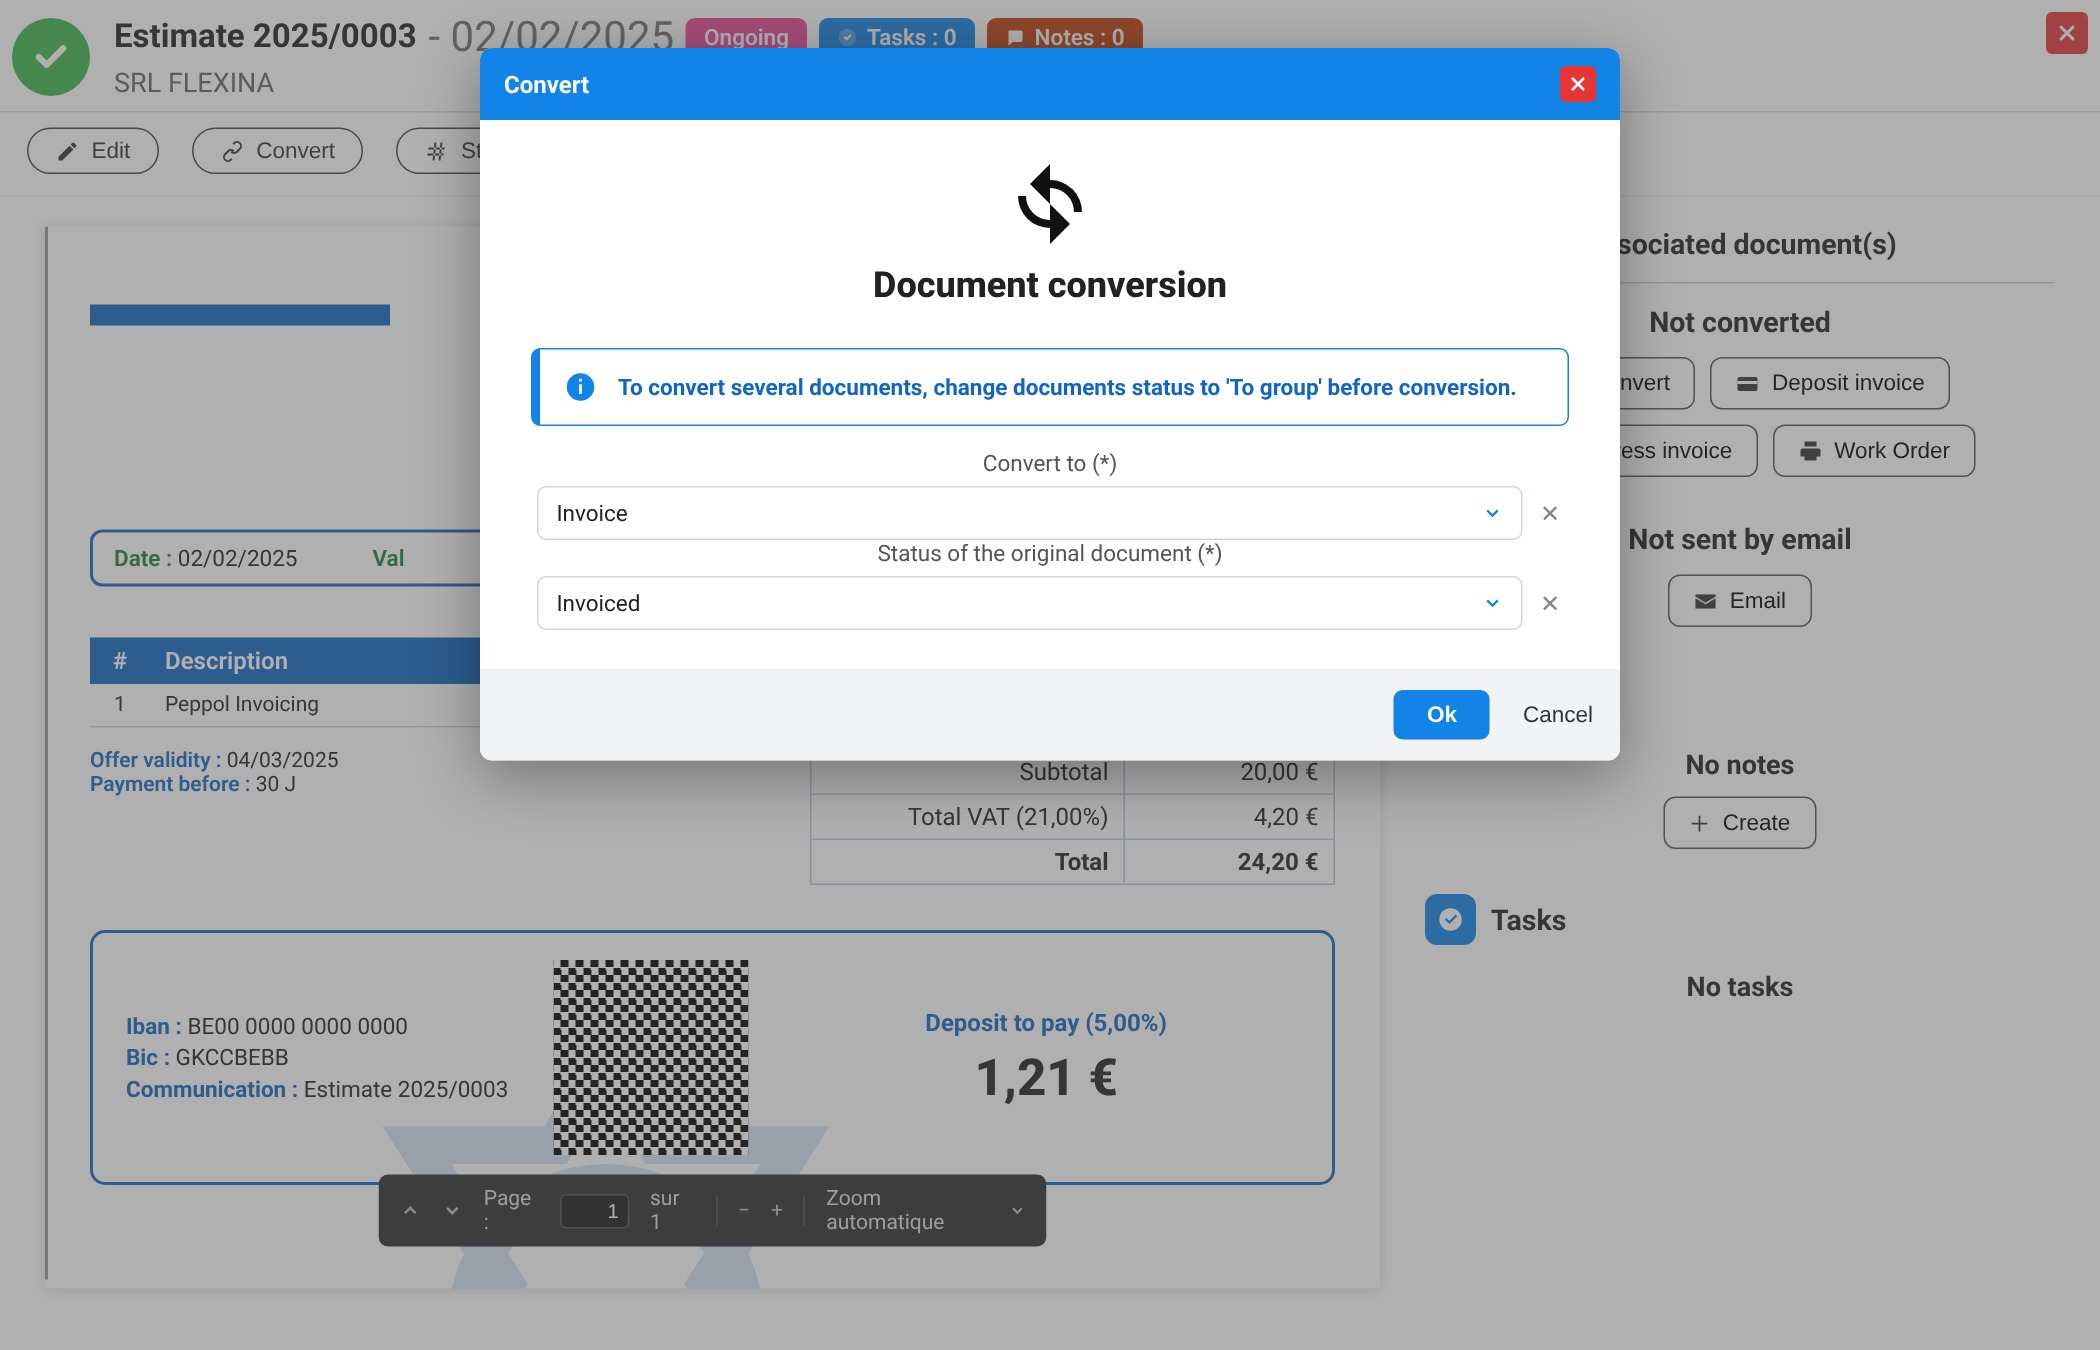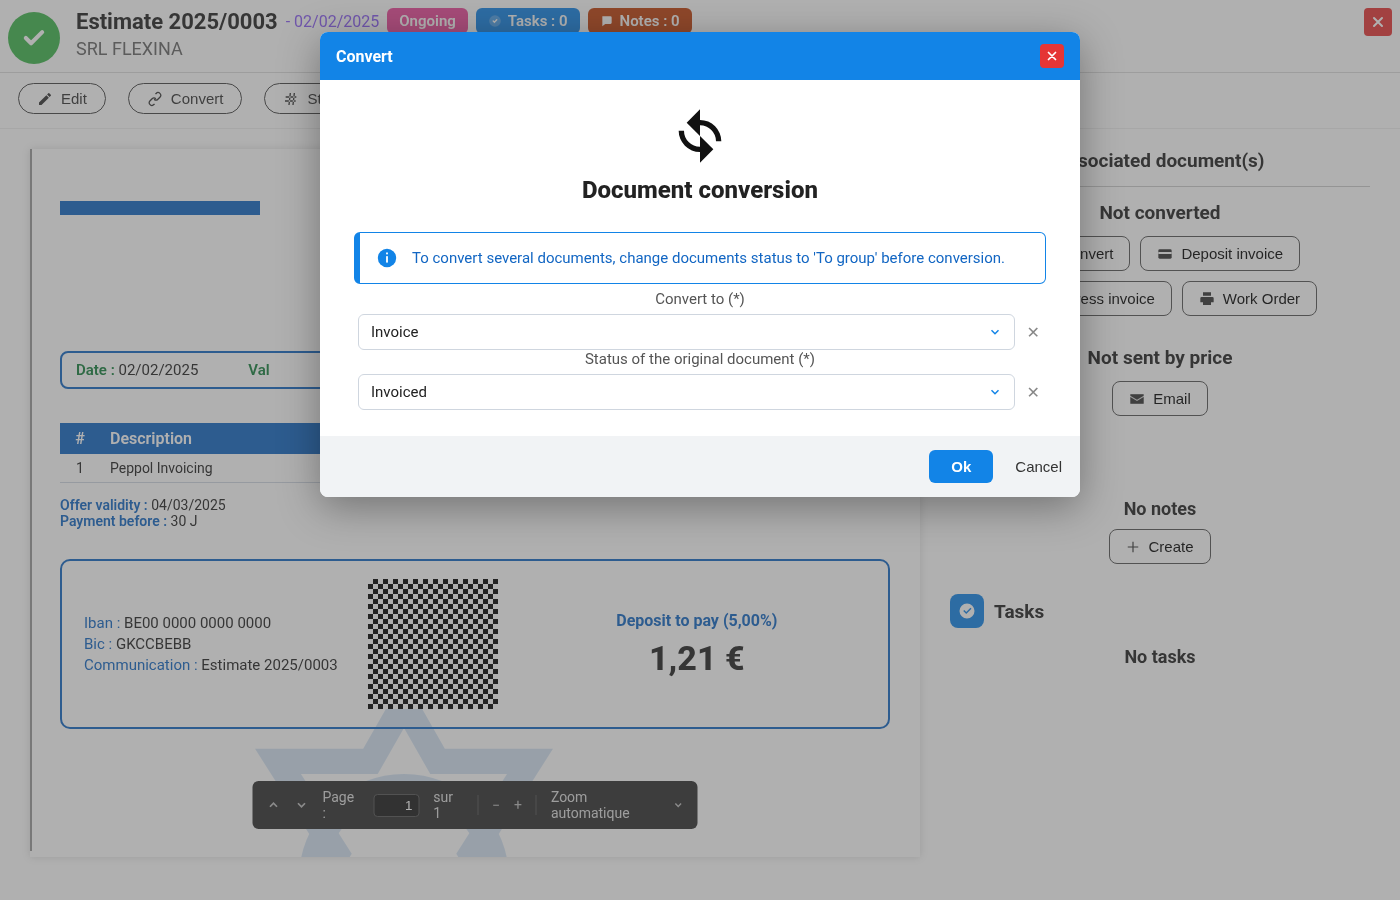--- a/index.html
+++ b/index.html
@@ -25,21 +25,21 @@
   border-bottom: 1px solid #ddd;
 }
 .check-badge {
   width: 52px; height: 52px; border-radius: 50%;
   background: #3fb64d; color: #fff; display: flex; align-items: center; justify-content: center;
   flex-shrink: 0; margin-top: 4px;
 }
 .check-badge svg { width: 28px; height: 28px; }
 .title-line { display: flex; align-items: center; gap: 8px; flex-wrap: wrap; }
 .title-line .doc-title { font-weight: 700; font-size: 22px; }
-.title-line .doc-date { font-size: 16px; color: #8b5cf6; }
+.title-line .doc-date { font-size: 28px; color: #737373; }
 .pill { border-radius: 6px; padding: 4px 12px; font-size: 15px; font-weight: 600; color: #fff; display: inline-flex; align-items: center; gap: 6px; }
 .pill-black { background: #ec4899; }
 .pill-blue { background: #1284e7; }
 .pill-green { background: #c2410c; }
 .company { font-size: 18px; color: #666; margin-top: 4px; }
 .close-red-sq {
   position: absolute; right: 8px; top: 8px;
   width: 28px; height: 28px; background: #e53535; border-radius: 4px;
   display: flex; align-items: center; justify-content: center; color: #fff; font-weight:700;
   cursor: pointer;
@@ -78,21 +78,21 @@
 .below-items { display: flex; margin-top: 14px; gap: 0; }
 .left-meta { flex: 1; font-size: 14px; }
 .left-meta .lbl { color: #1266c3; font-weight: 600; }
 .totals { width: 350px; border: 1px solid #b8c7dd; }
 .totals .t-row { display: flex; }
 .totals .t-row + .t-row { border-top: 1px solid #b8c7dd; }
 .totals .t-lbl { flex: 1; padding: 5px 10px; text-align: right; }
 .totals .t-val { width: 140px; padding: 5px 10px; text-align: right; border-left: 1px solid #b8c7dd; }
 .totals .bold { font-weight: 700; }
 .pay-box { border: 2px solid #1266c3; border-radius: 10px; margin-top: 30px; display: flex; align-items: center; padding: 18px 22px; gap: 30px; position: relative; min-height: 160px; }
-.pay-meta .lbl { color: #1266c3; font-weight: 400; }
+.pay-meta .lbl { color: #1266c3; font-weight: 700; }
 .pay-meta div { font-size: 15px; margin: 3px 0; }
 .qr { width: 130px; height: 130px; background: repeating-conic-gradient(#000 0 25%, #fff 0 50%) 0/10px 10px; }
 .deposit { flex: 1; text-align: center; }
 .deposit .dep-label { color: #1266c3; font-weight: 700; font-size: 16px; }
 .deposit .dep-amt { font-size: 34px; font-weight: 800; margin-top: 8px; }
 .pdf-bar {
   position: absolute; bottom: 28px; left: 50%; transform: translateX(-50%);
   background: #2f2f2f; color: #ddd; border-radius: 6px;
   display: flex; align-items: center; gap: 14px; padding: 8px 14px; font-size: 14px;
 }
@@ -128,22 +128,22 @@
 }
 .modal-head { background: #1284e7; color: #fff; font-weight:700; padding: 12px 16px; display:flex; align-items:center; justify-content:space-between; }
 .modal-head .close-sq { width: 24px; height:24px; background:#e53535; border-radius:4px; display:flex;align-items:center;justify-content:center; cursor:pointer; }
 .modal-body { padding: 18px 24px 26px; text-align: center; }
 .conv-icon { width: 64px; height: 64px; margin: 6px auto 8px; }
 .conv-icon svg { width:100%; height:100%; }
 .conv-title { font-size: 24px; font-weight: 800; margin-top: 2px; }
 .info-banner {
   display:flex; align-items:center; gap: 14px;
   border: 1.5px solid #1284e7; border-left: 6px solid #1284e7;
-  border-radius: 6px; padding: 14px 16px; margin: 28px 10px 6px;
-  color: #1266c3; font-size: 15px; text-align:left;
+  border-radius: 6px; padding: 14px 16px; margin: 28px 10px 16px;
+  color: #1266c3; font-size: 15px; text-align:left;font-weight:bold;
 }
 .info-banner .ic { width:22px; height:22px; flex-shrink:0; }
 .form-row { text-align: center; margin: 0 14px 0; position: relative; }
 .form-row label { display:block; font-size: 15px; color:#555; margin-bottom: 6px; }
 .select-wrap { display:flex; align-items:center; gap: 10px; }
 .select-box {
   flex:1; border: 1px solid #cfd6df; border-radius: 6px; padding: 8px 12px;
   display:flex; align-items:center; justify-content:space-between; font-size: 15px;
   cursor:pointer;
 }
@@ -249,20 +249,34 @@
         <div class="c-desc">Peppol Invoicing</div>
         <div class="c-qty">1,00</div>
         <div class="c-unit">20,00 €</div>
         <div class="c-sub">20,00 €</div>
       </div>
 
       <div class="below-items">
         <div class="left-meta">
           <div><span class="lbl">Offer validity :</span> <span>04/03/2025</span></div>
           <div><span class="lbl">Payment before :</span> <span>30 J</span></div>
+        </div>
+        <div class="totals">
+          <div class="t-row">
+              <div class="t-lbl">Subtotal</div>
+              <div class="t-val">20,00 €</div>
+            </div>
+          <div class="t-row">
+              <div class="t-lbl">Total VAT (21,00%)</div>
+              <div class="t-val">4,20 €</div>
+            </div>
+          <div class="t-row bold">
+              <div class="t-lbl">Total</div>
+              <div class="t-val">24,20 €</div>
+            </div>
         </div>
       </div>
 
       <div class="pay-box">
         <div class="pay-meta">
           <div><span class="lbl">Iban :</span> <span>BE00 0000 0000 0000</span></div>
           <div><span class="lbl">Bic :</span> <span>GKCCBEBB</span></div>
           <div><span class="lbl">Communication :</span> <span>Estimate 2025/0003</span></div>
         </div>
         <div class="qr"></div>
@@ -328,21 +342,21 @@
           <button class="btn-out2">
             <svg width="16" height="16" viewBox="0 0 24 24">
                 <path fill="#333" d="M6 2h12v5H6zM4 9h16a2 2 0 012 2v6h-4v4H6v-4H2v-6a2 2 0 012-2zm4 8h8v4H8z"></path>
               </svg>
             <span>Work Order</span>
           </button>
         </div>
       </div>
 
       <div class="side-block">
-        <div class="side-head">Not sent by price</div>
+        <div class="side-head">Not sent by email</div>
         <div class="side-row">
           <button class="btn-out2">
             <svg width="16" height="16" viewBox="0 0 24 24">
                 <path fill="#333" d="M2 5h20v14H2z" opacity=".2"></path>
                 <path fill="#333" d="M2 5h20v2l-10 6L2 7V5zm0 4l10 6 10-6v10H2V9z"></path>
               </svg>
             <span>Email</span>
           </button>
         </div>
       </div>

